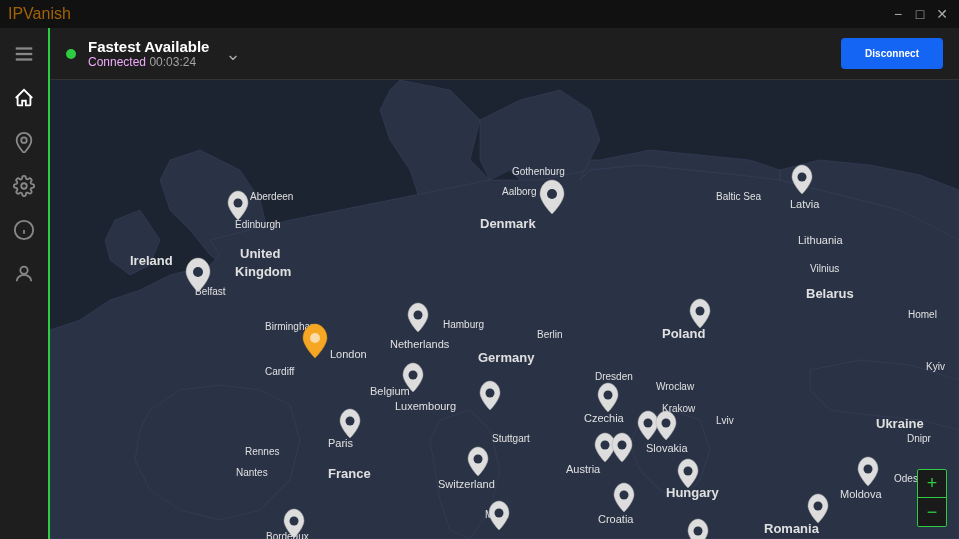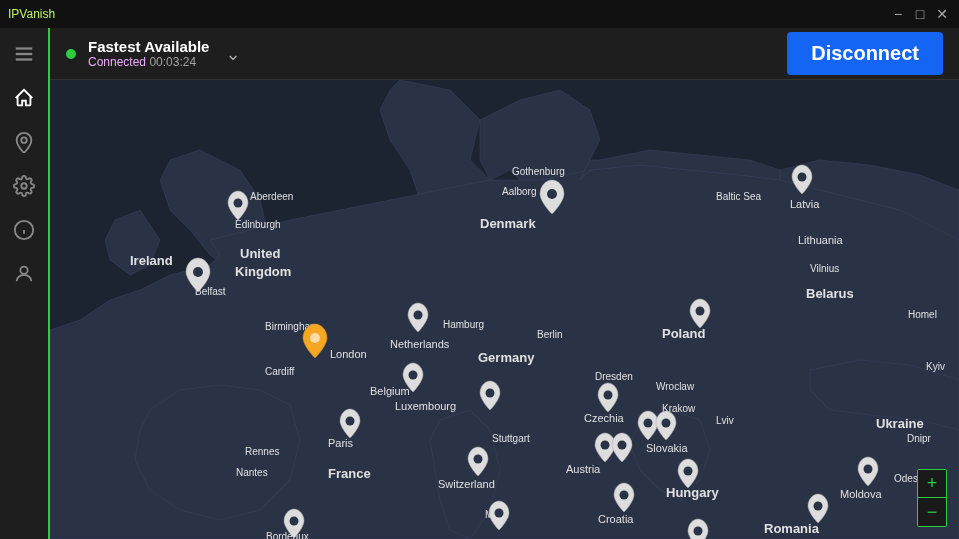--- a/index.html
+++ b/index.html
@@ -19,22 +19,22 @@
       justify-content: space-between;
       background: #111;
       height: 28px;
       padding: 0 8px;
       user-select: none;
     }
     .title-bar-left {
       display: flex;
       align-items: flex-end;
       gap: 6px;
-      font-size: 12px;
-      color: #bef264;
+      font-size: 16px;
+      color: #a16207;
     }
     .title-bar-controls {
       display: flex;
       align-items: center;
       gap: 4px;
     }
     .tb-btn {
       width: 18px;
       height: 18px;
       display: flex;
@@ -118,21 +118,21 @@
       font-size: 18px;
       cursor: pointer;
       margin-left: 4px;
     }
     .header-spacer { flex: 1; }
     .disconnect-btn {
       background: #1565f5;
       color: #fff;
       border: none;
       padding: 10px 24px;
-      font-size: 20px;
+      font-size: 10px;
       font-weight: 600;
       border-radius: 4px;
       cursor: pointer;
     }
 
     
     .map-container {
       position: absolute;
       top: 80px;
       left: 50px;

